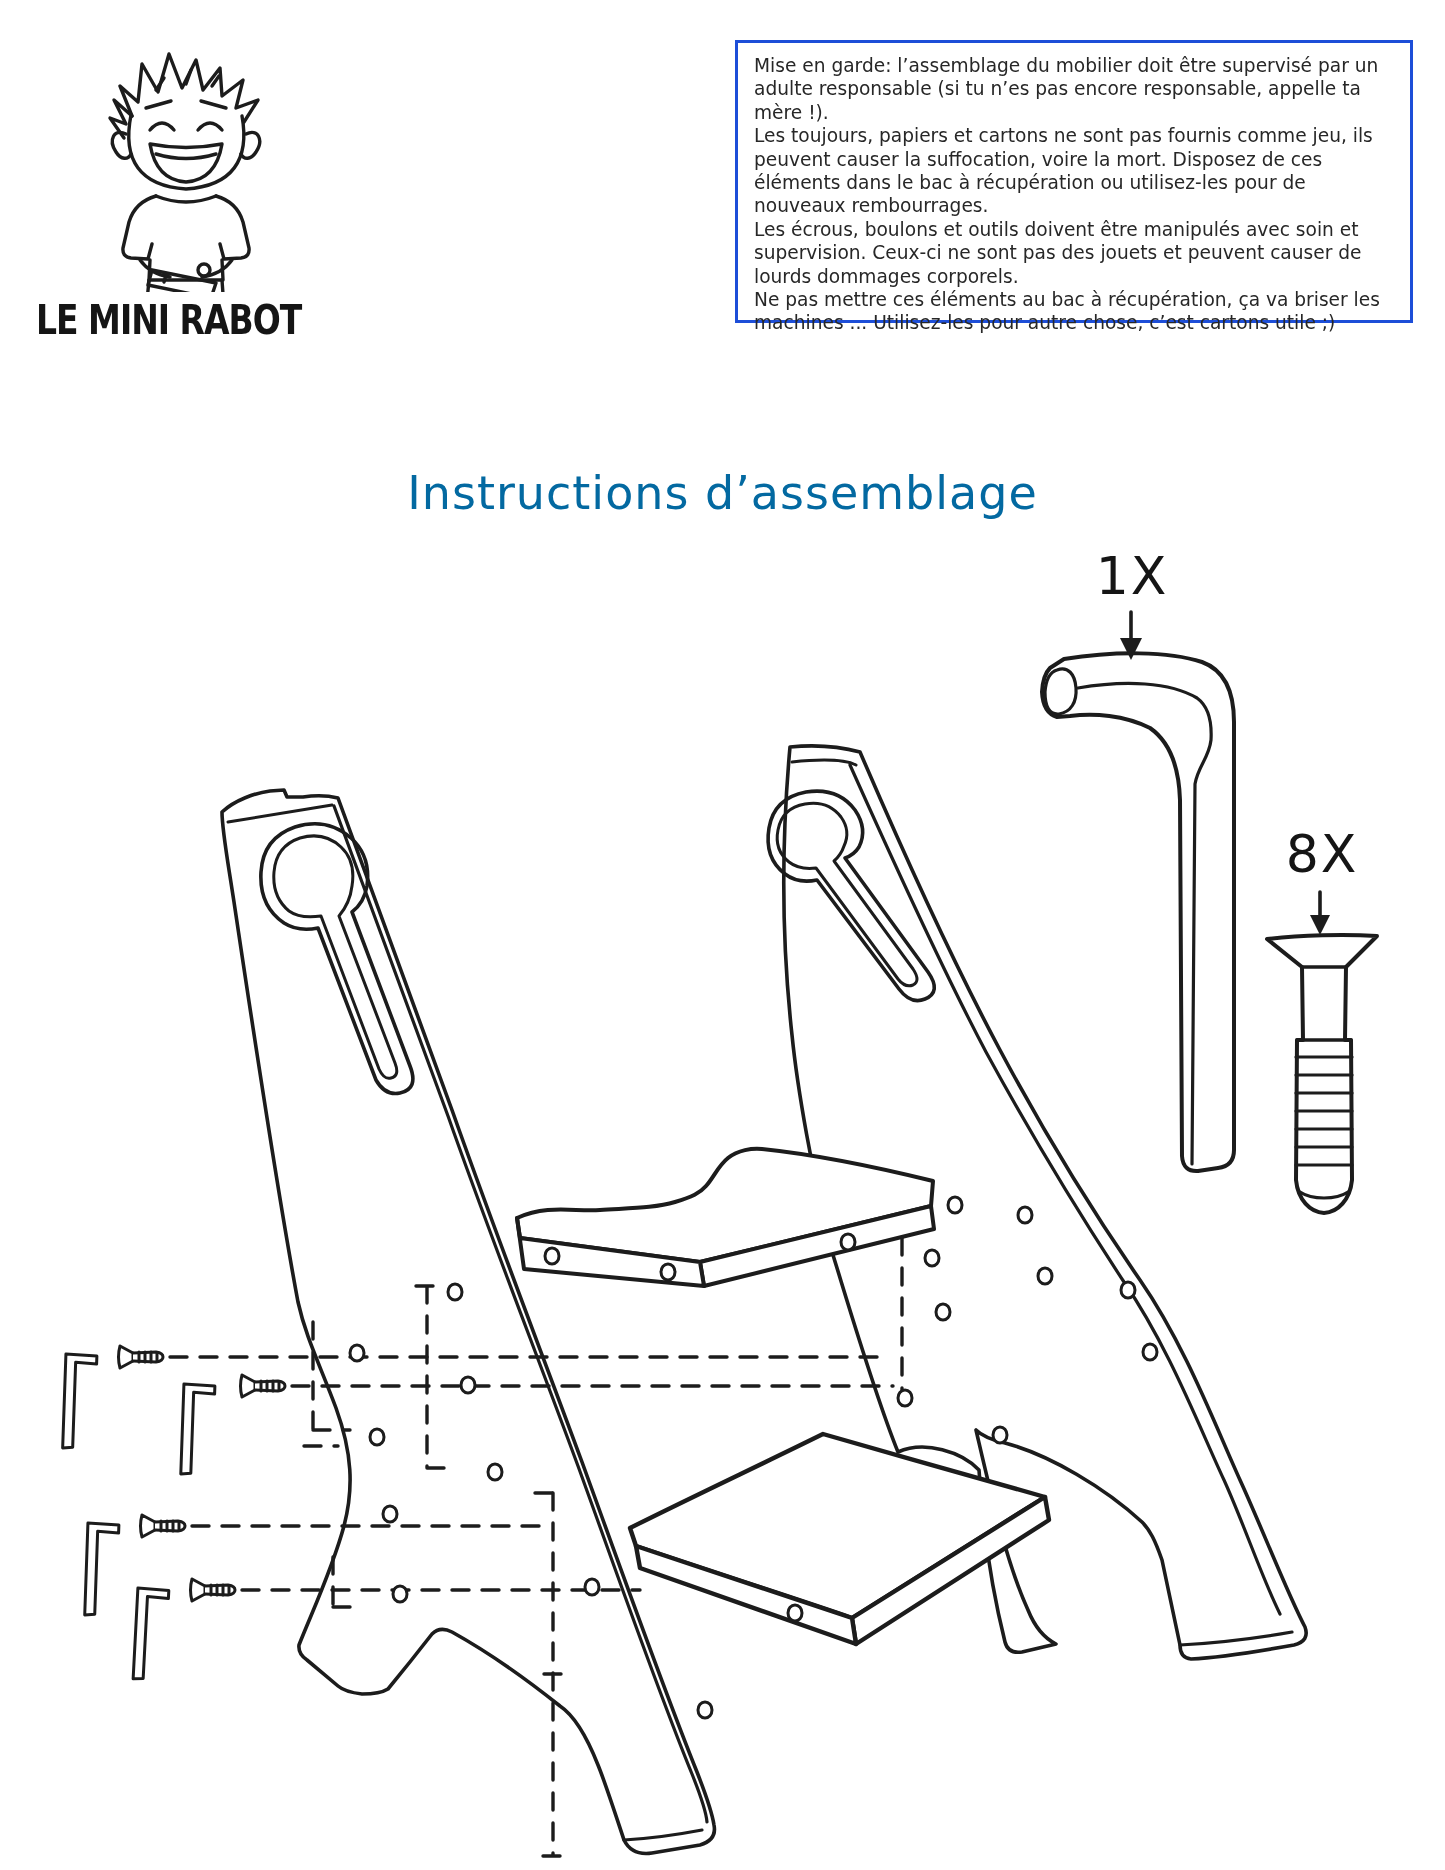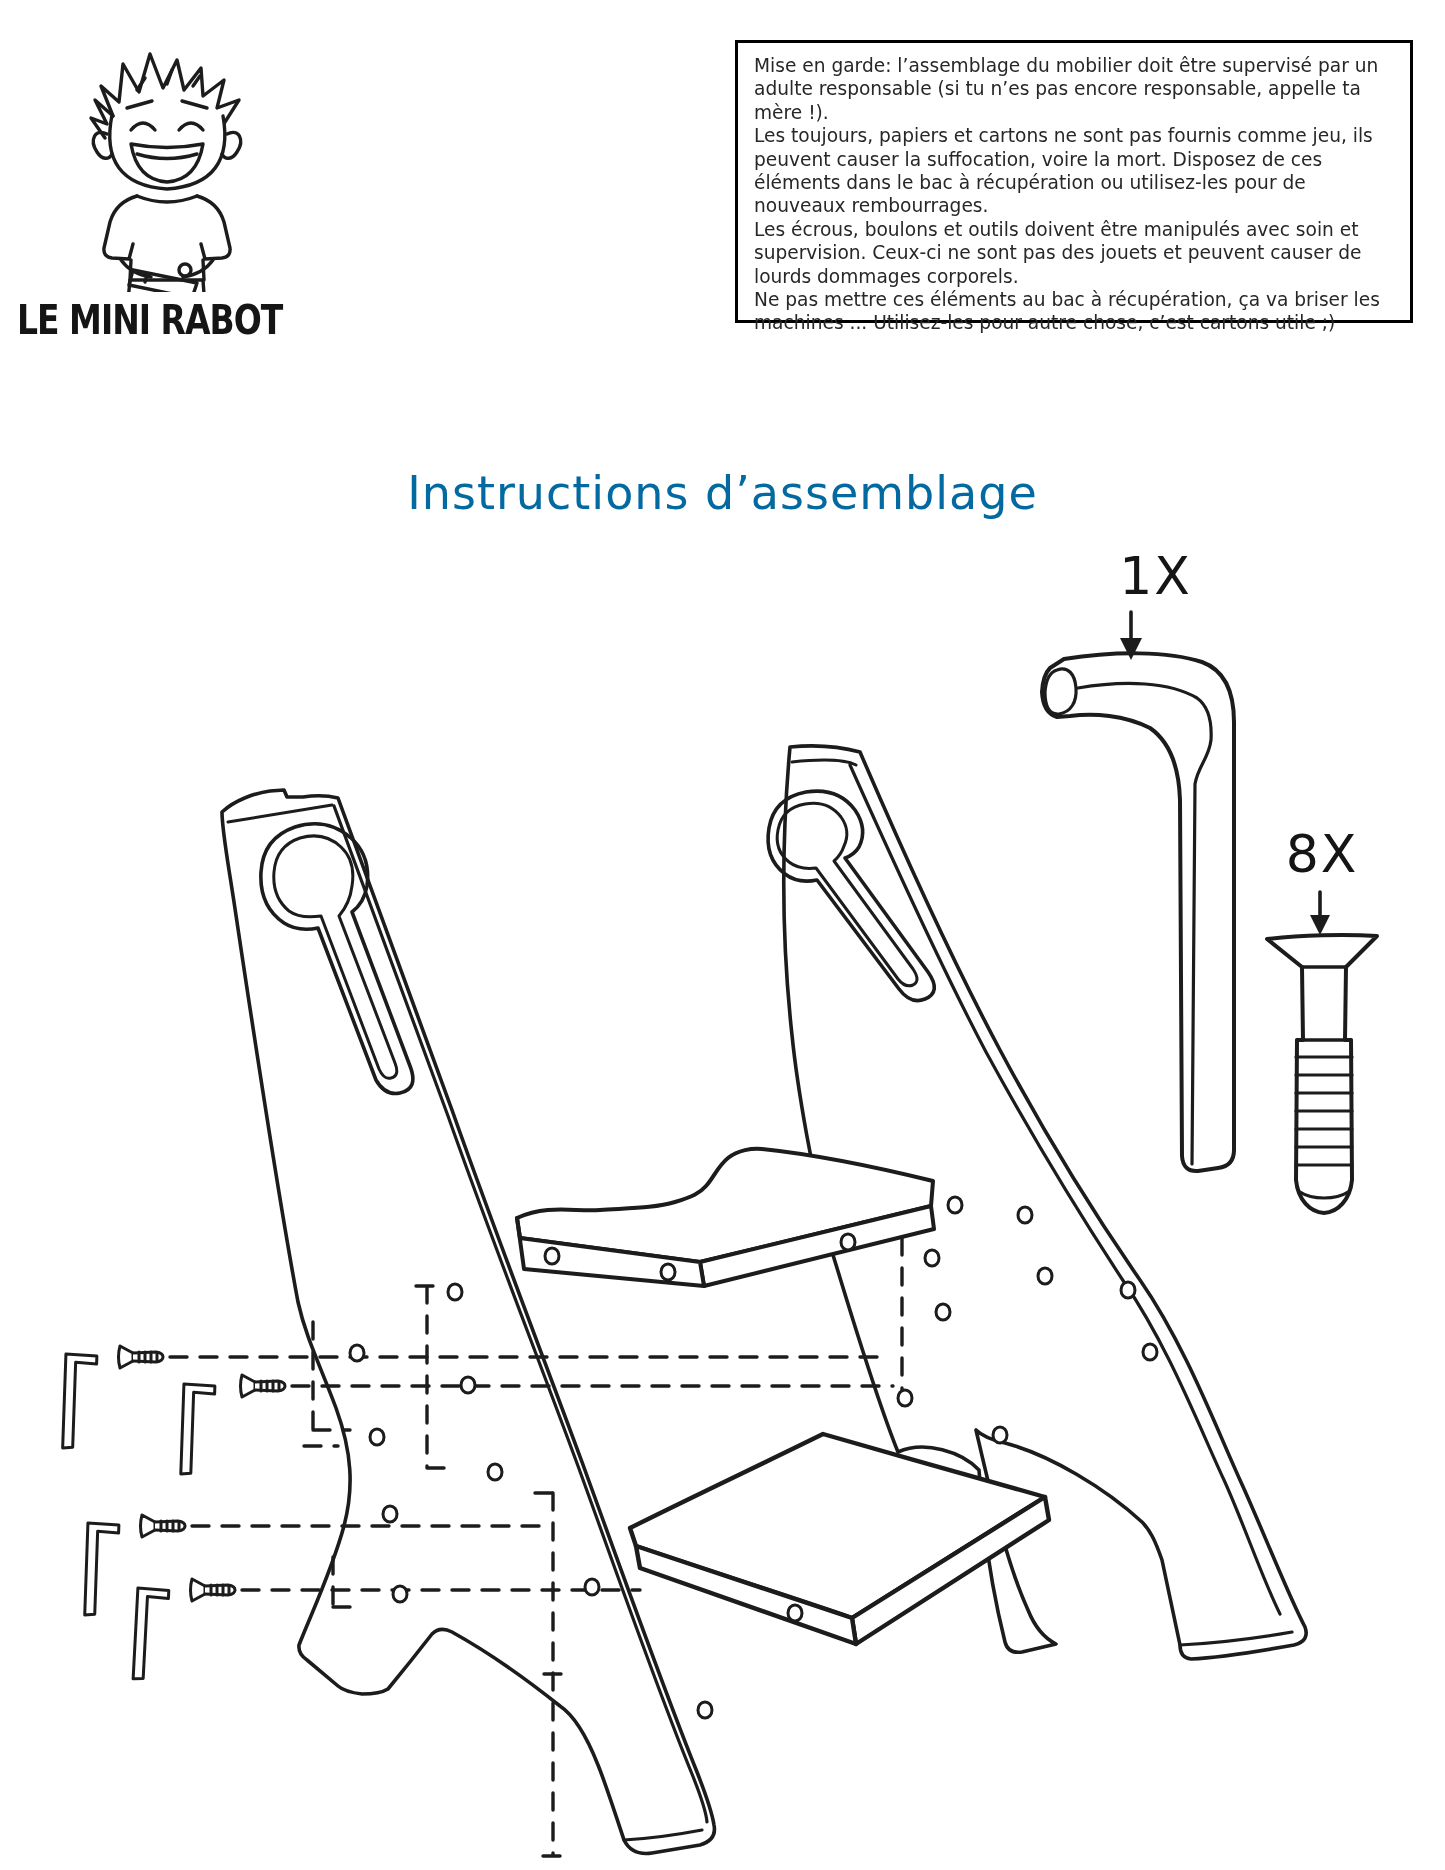--- a/index.html
+++ b/index.html
@@ -1,41 +1,41 @@
 <!DOCTYPE html>
 <html><head>
 <meta charset="utf-8">
 <style>
   html,body{margin:0;padding:0;background:#e8e8e8;}
   .page{
     position:relative;width:1445px;height:1870px;background:#ffffff;
     font-family:"DejaVu Sans","Liberation Sans",sans-serif;color:#1c1c1c;
     overflow:hidden;margin:0 auto;
   }
-  .logo{position:absolute;left:17px;top:20px;width:260px;}
+  .logo{position:absolute;left:36px;top:20px;width:260px;}
   .logo svg{display:block;}
   .brand{
     font-size:33px;font-weight:800;letter-spacing:-1px;margin-top:4px;
     transform:scaleY(1.22);transform-origin:top left;white-space:nowrap;color:#151515;
   }
   .warning-box{
     position:absolute;left:735px;top:40px;width:678px;height:283px;
-    border:3px solid #000000;box-sizing:border-box;padding:11px 16px 8px 16px;
+    border:3px solid #1d4ed8;box-sizing:border-box;padding:11px 16px 8px 16px;
     font-size:18.6px;line-height:23.4px;color:#272727;
   }
   .warning-box p{margin:0;}
   .title{
     position:absolute;top:466px;left:0;width:100%;text-align:center;
     font-size:46px;font-weight:400;letter-spacing:1px;color:#0369a1;
   }
   .qty{
     position:absolute;width:120px;text-align:center;
     font-size:52px;font-weight:500;color:#151515;letter-spacing:2px;
   }
-  #qty-1x{left:1072px;top:546px;text-align:right;}
+  #qty-1x{left:1072px;top:546px;}
   #qty-8x{left:1262px;top:824px;}
   svg.illustration{position:absolute;left:0;top:0;}
 </style>
 </head>
 <body>
 
 <div class="page">
 
   <div class="logo">
     <svg width="260" height="272" viewBox="0 0 260 272" fill="none" stroke="#1c1c1c" stroke-width="3.4" stroke-linecap="round" stroke-linejoin="round">

